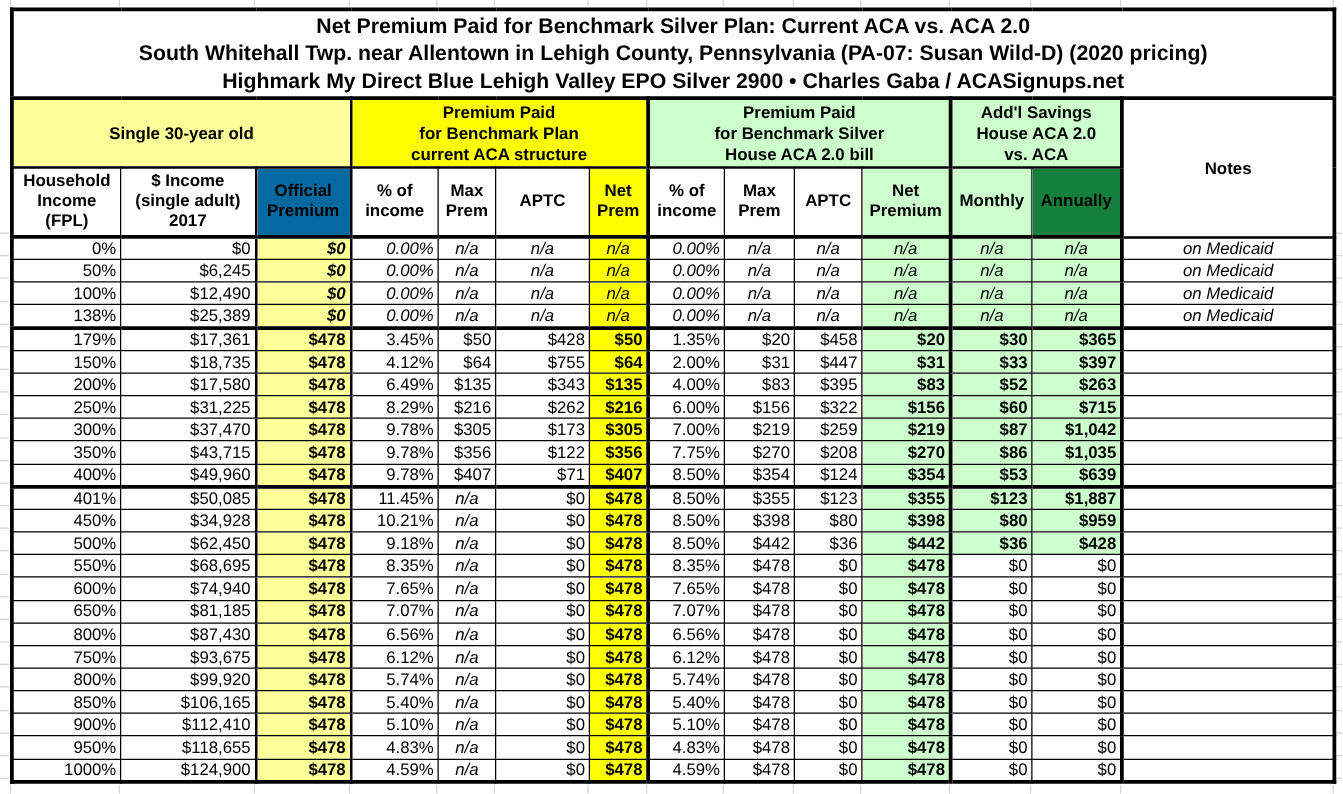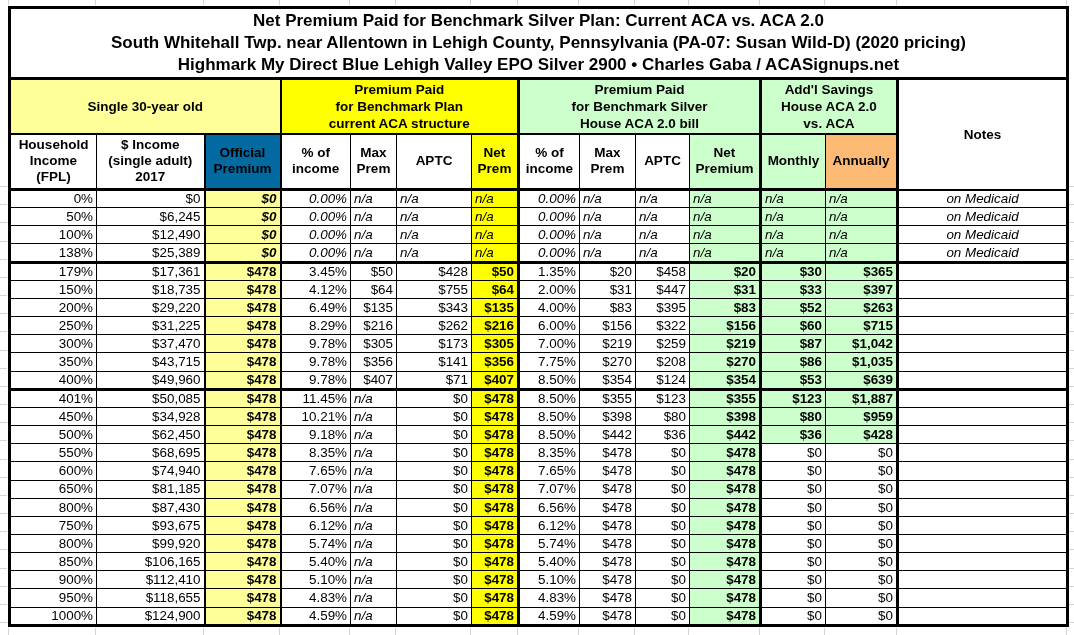--- a/index.html
+++ b/index.html
@@ -31,33 +31,33 @@
   tr.head-row{height:56px;}
   tr.head-row th{
     font-size:13.5px;font-weight:bold;line-height:16px;text-align:center;
     vertical-align:middle;white-space:pre-line;border-bottom:3px solid #000;background:#fff;
   }
   tr.head-row th:nth-child(2){border-right-width:2px;}
   tr.head-row th:nth-child(3){background:#0369a1;border-right-width:2px;}
   tr.head-row th:nth-child(7){background:#ffff00;border-right-width:3px;}
   tr.head-row th:nth-child(11){background:#ccffcc;border-right-width:3px;}
   tr.head-row th:nth-child(12){background:#ccffcc;}
-  tr.head-row th:nth-child(13){background:#fdba74;border-right-width:3px;}
+  tr.head-row th:nth-child(13){background:#15803d;border-right-width:3px;}
   
   tbody tr{height:18.17px;}
   tbody td{text-align:right;font-size:13.4px;line-height:1;vertical-align:middle;}
   tbody td:nth-child(2){border-right-width:2px;}
   tbody td:nth-child(3){background:#ffff99;font-weight:bold;border-right-width:2px;}
   tbody td:nth-child(7){background:#ffff00;font-weight:bold;border-right-width:3px;}
   tbody td:nth-child(11){background:#ccffcc;font-weight:bold;border-right-width:3px;}
   tbody td:nth-child(12),tbody td:nth-child(13){background:#ccffcc;font-weight:bold;}
   tbody td:nth-child(13){border-right-width:3px;}
   tbody tr.flat td:nth-child(12),tbody tr.flat td:nth-child(13){background:#fff;font-weight:normal;}
   tbody tr.medicaid td:nth-child(n+3){font-style:italic;}
-  tbody td.na{text-align:left;font-style:italic;font-weight:normal !important;}
+  tbody td.na{text-align:center;font-style:italic;font-weight:normal !important;}
   tbody td.note{text-align:center;font-style:italic;font-weight:normal;}
   tbody tr.thick-top td{border-top-width:3px;}
   
   .gridstub{position:absolute;background:#d4d4d4;}
 </style>
 </head>
 <body>
 
 <div id="margins">
     <div class="gridstub" style="left: 8px; top: 0px; width: 1px; height: 5px;"></div>
@@ -299,21 +299,21 @@
         <td>2.00%</td>
         <td>$31</td>
         <td>$447</td>
         <td>$31</td>
         <td>$33</td>
         <td>$397</td>
         <td class="note"></td>
       </tr>
       <tr class="subsidized">
         <td>200%</td>
-        <td>$29,220</td>
+        <td>$17,580</td>
         <td>$478</td>
         <td>6.49%</td>
         <td>$135</td>
         <td>$343</td>
         <td>$135</td>
         <td>4.00%</td>
         <td>$83</td>
         <td>$395</td>
         <td>$83</td>
         <td>$52</td>
@@ -351,21 +351,21 @@
         <td>$87</td>
         <td>$1,042</td>
         <td class="note"></td>
       </tr>
       <tr class="subsidized">
         <td>350%</td>
         <td>$43,715</td>
         <td>$478</td>
         <td>9.78%</td>
         <td>$356</td>
-        <td>$141</td>
+        <td>$122</td>
         <td>$356</td>
         <td>7.75%</td>
         <td>$270</td>
         <td>$208</td>
         <td>$270</td>
         <td>$86</td>
         <td>$1,035</td>
         <td class="note"></td>
       </tr>
       <tr class="subsidized">

